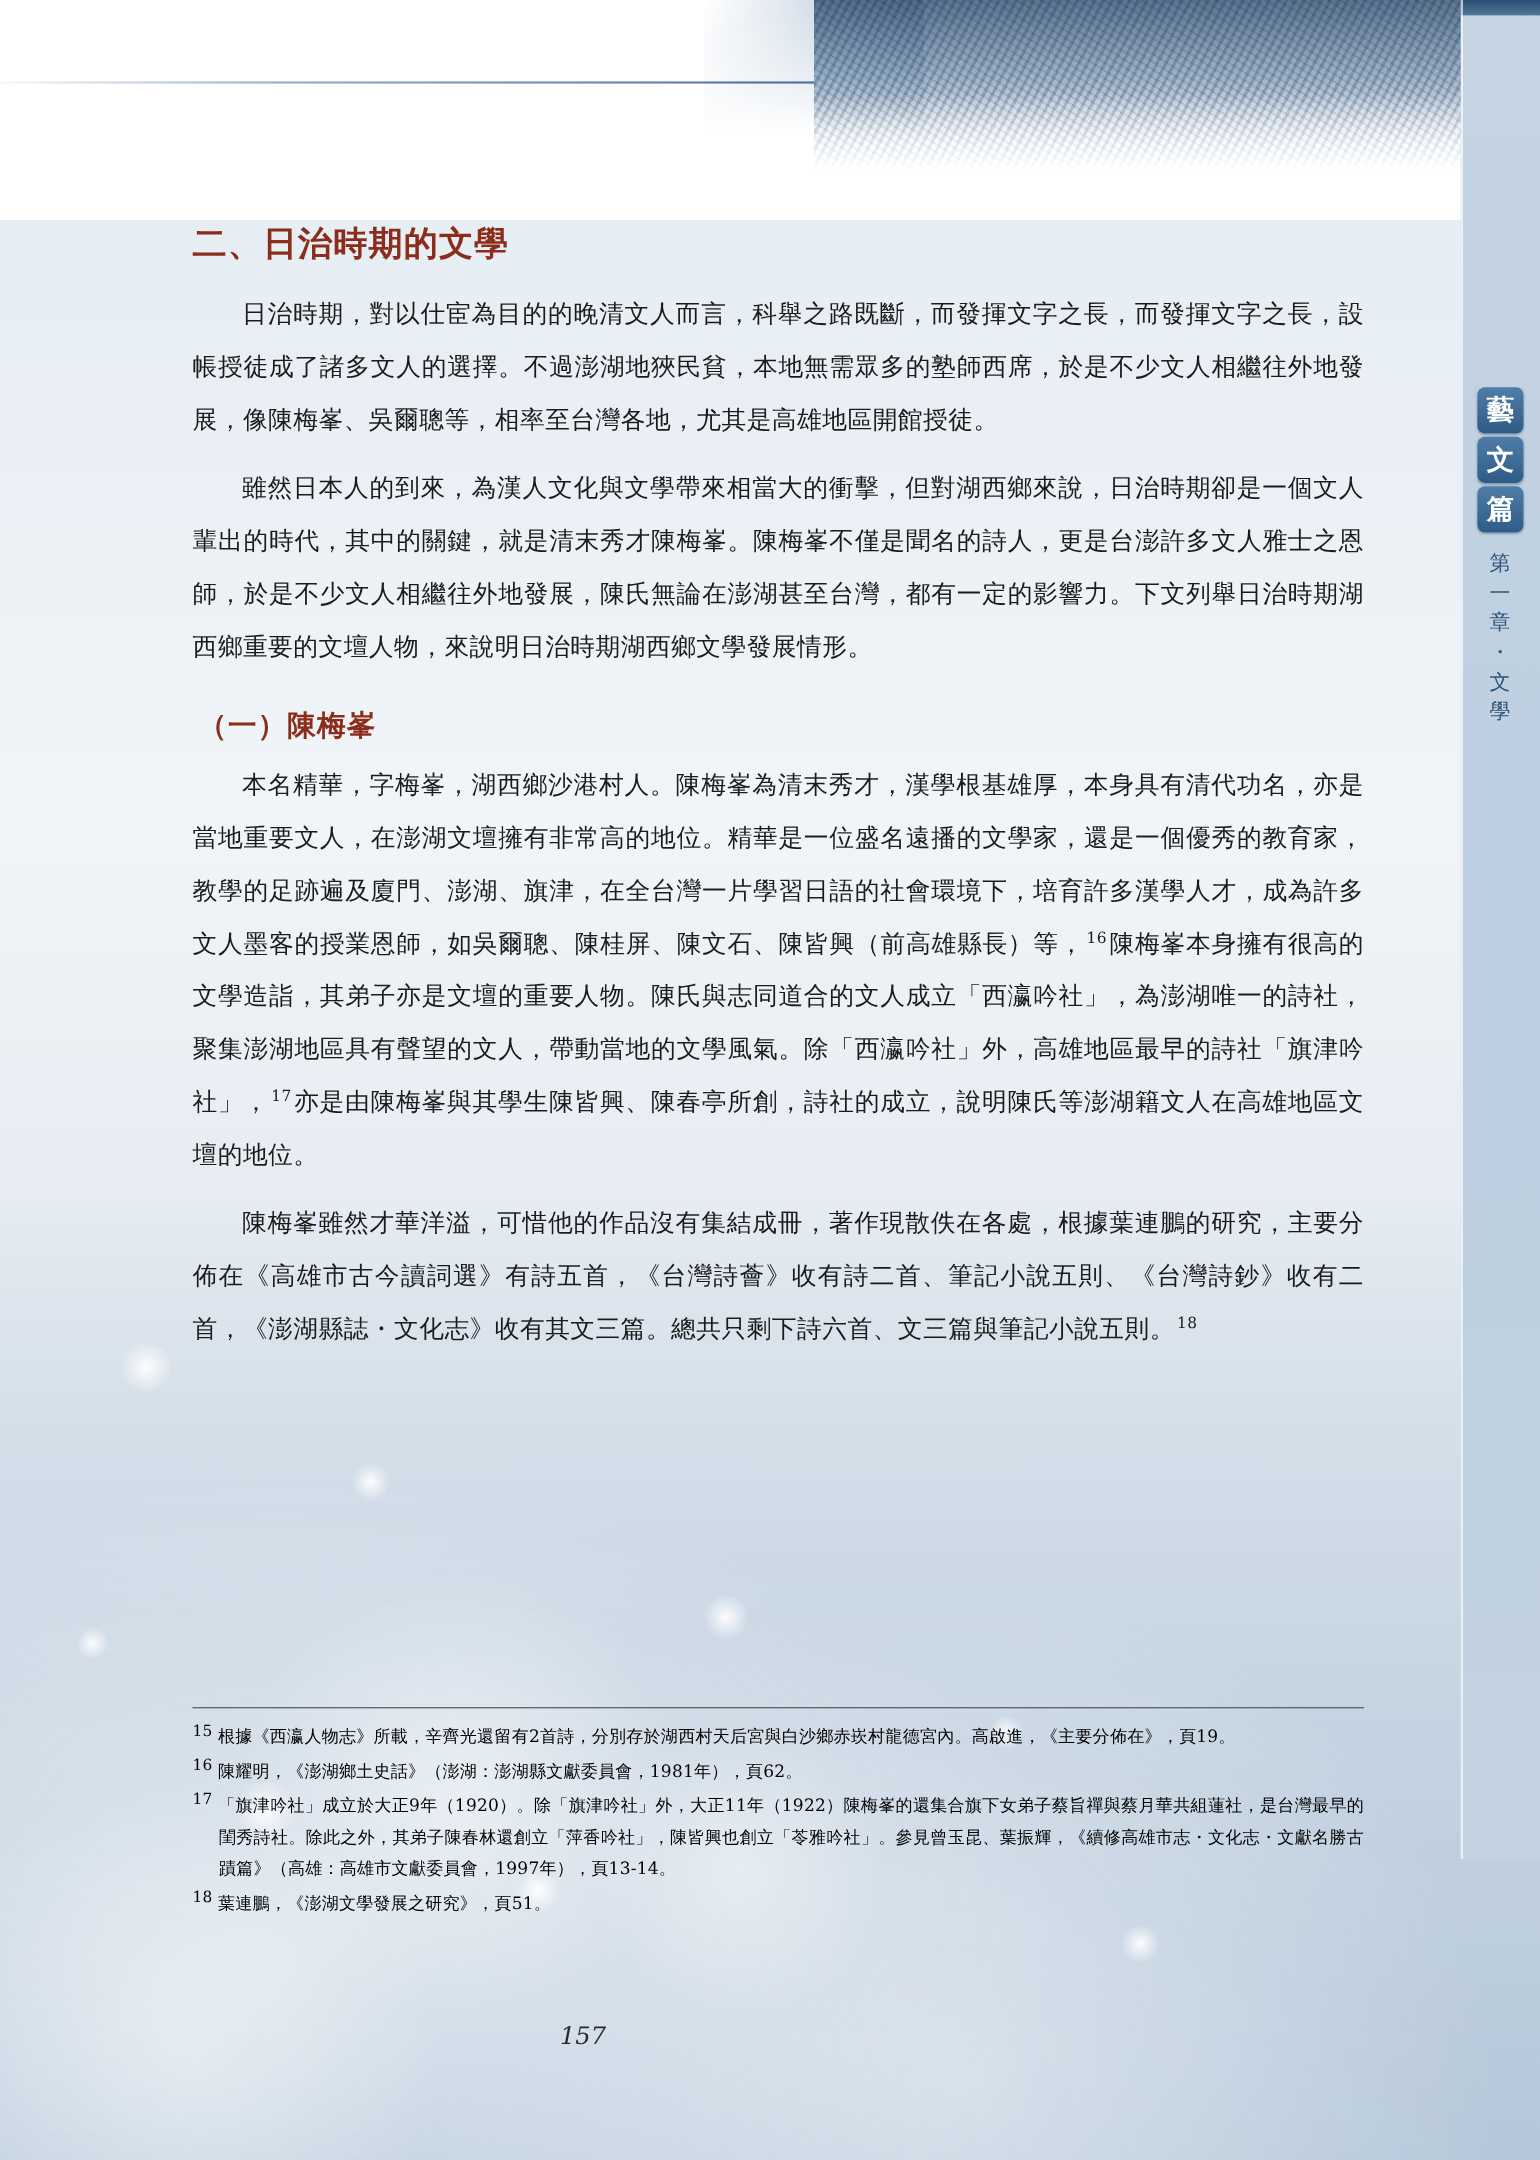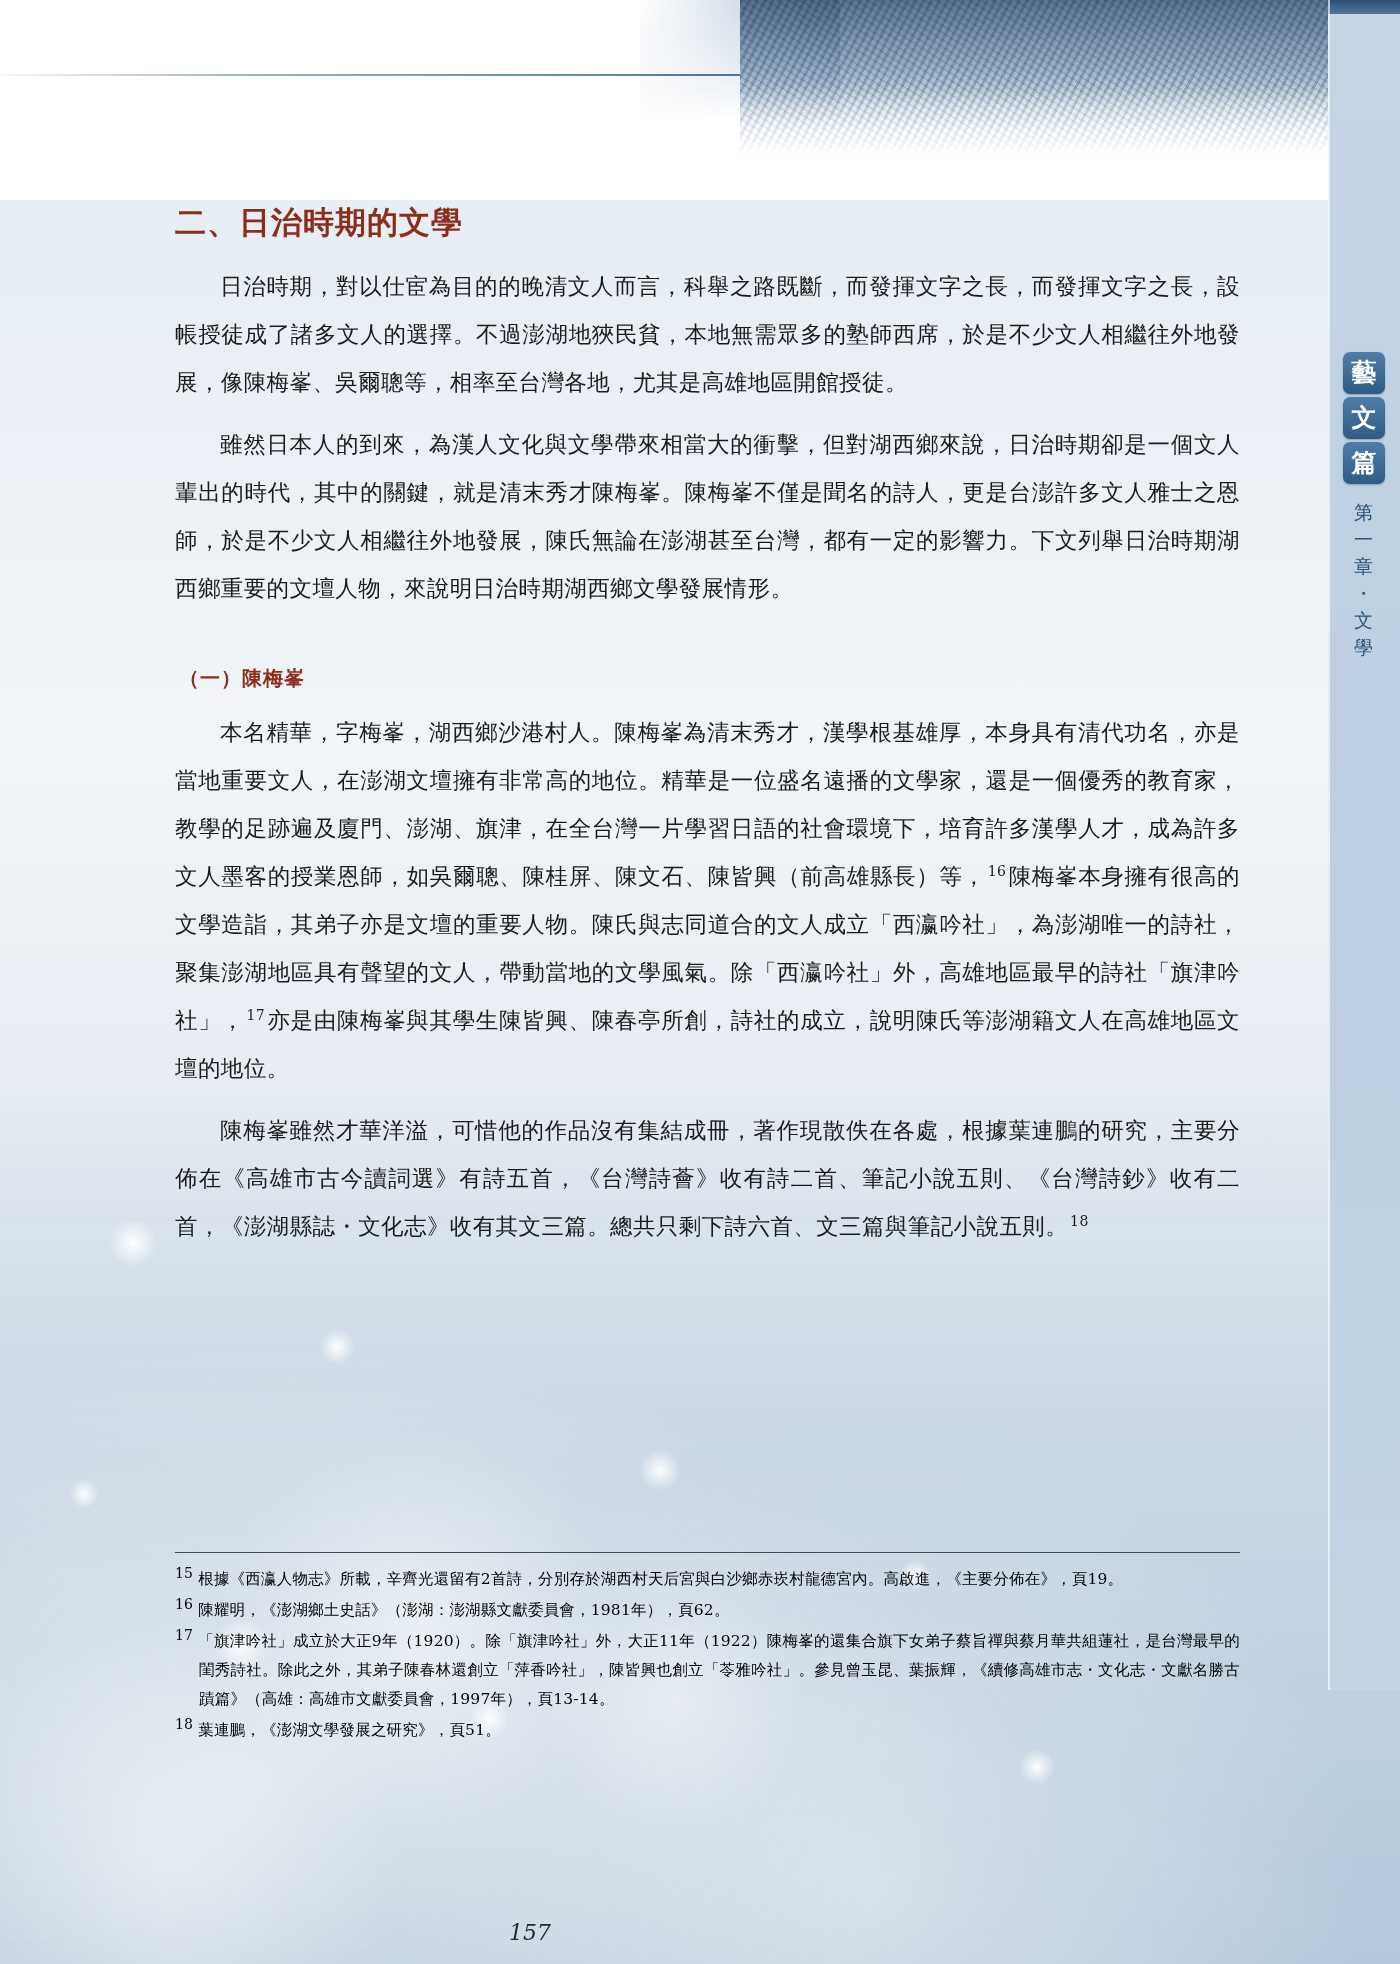--- a/index.html
+++ b/index.html
@@ -171,22 +171,22 @@
 
   h2.sec-head {
     margin: 0 0 18px 0;
     font-size: 31px;
     font-weight: bold;
     color: #8c2c1b;
     letter-spacing: 1px;
     line-height: 44px;
   }
   h3.sub-head {
-    margin: 44px 0 8px 0;
-    font-size: 20px;
+    margin: 26px 0 8px 0;
+    font-size: 26px;
     font-weight: bold;
     color: #8c2c1b;
     letter-spacing: 1px;
     line-height: 44px;
     text-indent: 0.2em;
   }
   sup.fn {
     font-size: 14px;
     vertical-align: super;
     line-height: 0;
@@ -219,21 +219,21 @@
   .fn-item .num {
     font-size: 14px;
     vertical-align: super;
     line-height: 0;
     margin-right: 5px;
   }
 
   .page-number {
     position: absolute;
     left: 0;
-    top: 1920px;
+    top: 1839px;
     width: 1060px;
     text-align: center;
     font-size: 22px;
     font-style: italic;
     color: #2a2a2a;
     font-family: "DejaVu Serif", "Liberation Serif", serif;
   }
 </style>
 </head>
 <body>

